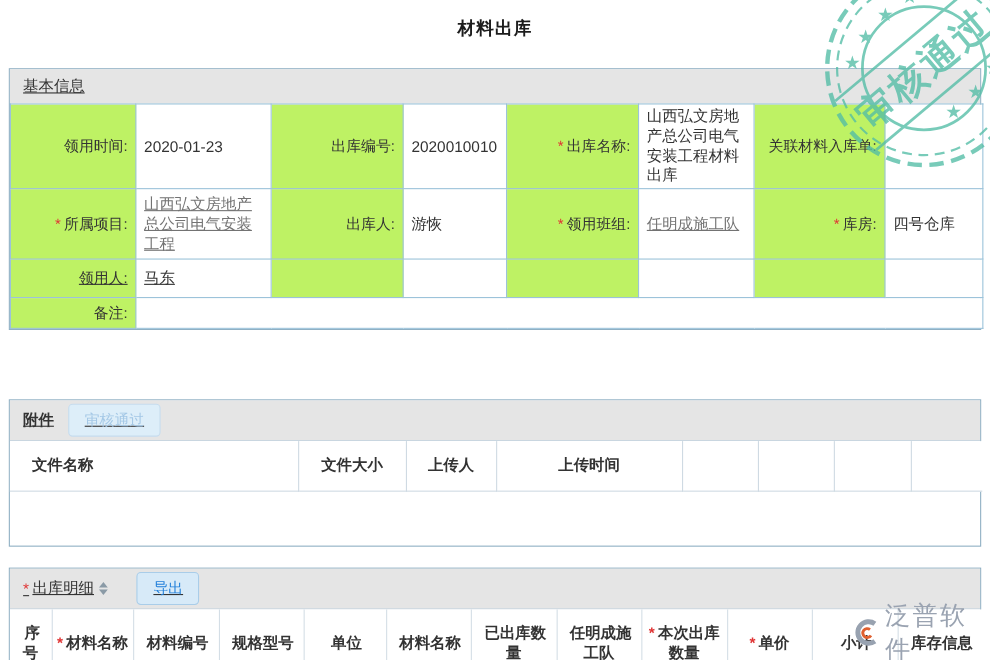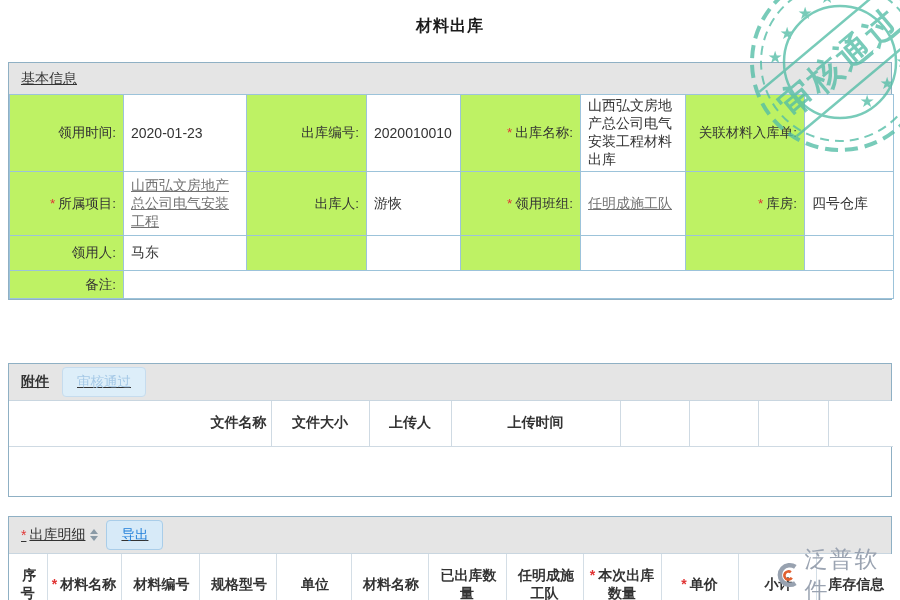--- a/index.html
+++ b/index.html
@@ -24,44 +24,44 @@
   #sec-detail { top:516px; height:200px; }
   #sec-detail .sec-hd { height:37px; border-bottom:1px solid #c9d6e0; }
   .sec-title { font-weight:bold; }
   .sec-title-light { font-weight:normal; }
 
   
   .info-table { border-collapse:collapse; width:100%; table-layout:fixed; }
   .info-table td { border:1px solid #9cc3da; font-size:13.5px; color:#333; padding:2px 7px; vertical-align:middle; }
   .info-table td.lbl { background:#bef264; text-align:right; color:#333; }
   .info-table td.val { background:#fff; text-align:left; font-size:14px; }
-  .r1 td { height:73px;margin-top:16px; } .r2 td { height:64px; } .r3 td { height:35px; }
+  .r1 td { height:73px;margin-top:16px; } .r2 td { height:64px; } .r3 td { height:35px;text-decoration:underline; }
   .r4 td { height:40px; } .r5 td { height:28px; }
   .req { color:#e03434; margin-right:3px; }
   a.link { color:#737373; text-decoration:underline; cursor:pointer; }
 
   
   .btn { display:inline-block; border-radius:4px; font-size:13.5px; line-height:1; padding:7px 14px; cursor:pointer; }
   .btn-upload { background:#ddeef9; color:#a4c8e6; border:1px solid #c6dcee; margin-left:13px; }
-  .btn-export { background:#d7eaf8; color:#1f7ed9; border:1px solid #a9cde9; margin-left:8px; }
+  .btn-export { background:#d7eaf8; color:#1f7ed9; border:1px solid #a9cde9; margin-left:26px; }
 
   
   .sort-icon { display:inline-flex; flex-direction:column; align-items:center; margin-left:5px; cursor:pointer; }
   .sort-icon .up { width:0; height:0; border-left:4px solid transparent; border-right:4px solid transparent; border-bottom:5px solid #8a9aa6; margin-bottom:2px; }
   .sort-icon .dn { width:0; height:0; border-left:4px solid transparent; border-right:4px solid transparent; border-top:5px solid #8a9aa6; }
 
   
   .hdr-table { border-collapse:collapse; width:100%; table-layout:fixed; background:#fff; }
   .hdr-table th {
     font-size:14px; color:#333; font-weight:bold; text-align:center; vertical-align:middle;
     border-right:1px solid #cfdae3; padding:4px 4px;
   }
   .hdr-table th:last-child { border-right:none; }
   .att-table th { height:45px; border-bottom:1px solid #cfdae3; }
-  .att-table th.first { text-align:right; padding-left:20px; }
+  .att-table th.first { text-align:left; padding-left:20px; }
   .det-table th { height:62px; border-right:1px solid #d4dee6; }
 
   
   .stamp { position:absolute; left:735px; top:-43px; width:210px; height:210px; z-index:9; opacity:.78; pointer-events:none; }
 
   
   .watermark { position:absolute; left:773px; top:544px; z-index:8; pointer-events:none; }
   .wm-row { display:flex; align-items:center; }
   .wm-brand { font-size:23px; color:#9aa3b1; letter-spacing:2px; margin-left:3px; }
 </style>

